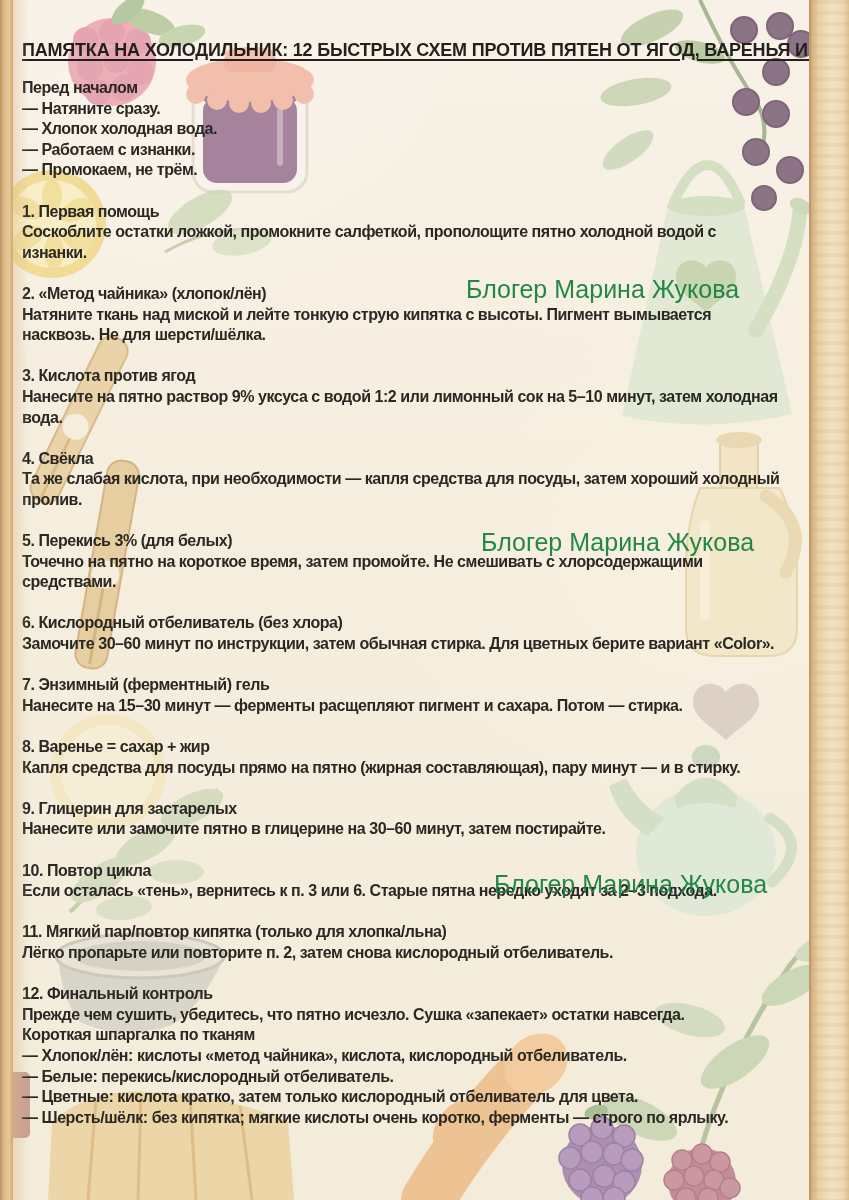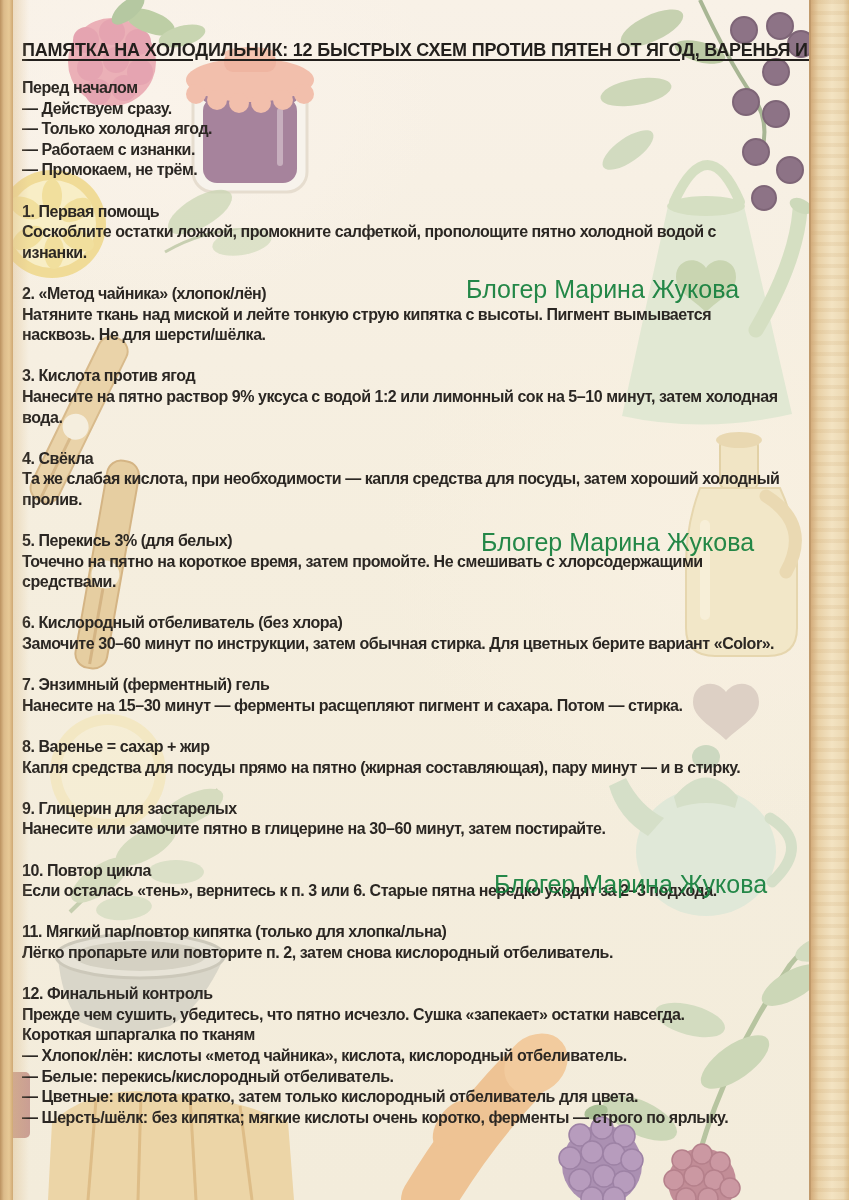--- a/index.html
+++ b/index.html
@@ -236,22 +236,22 @@
   </svg>
 
   <div class="frame left"></div>
   <div class="frame right"></div>
 
   <div class="content">
     <h1 class="title">ПАМЯТКА НА ХОЛОДИЛЬНИК: 12 БЫСТРЫХ СХЕМ ПРОТИВ ПЯТЕН ОТ ЯГОД, ВАРЕНЬЯ И СВЁКЛЫ</h1>
 
     <div class="intro">
       <div class="line">Перед началом</div>
-      <div class="line">— Действуем сразу.</div>
-      <div class="line">— Только холодная ягод.</div>
+      <div class="line">— Натяните сразу.</div>
+      <div class="line">— Хлопок холодная вода.</div>
       <div class="line">— Работаем с изнанки.</div>
       <div class="line">— Промокаем, не трём.</div>
     </div>
 
     <div class="section">
       <div class="line">1. Первая помощь</div>
       <div class="line">Соскоблите остатки ложкой, промокните салфеткой, прополощите пятно холодной водой с</div>
       <div class="line">изнанки.</div>
     </div>
     <div class="section">

